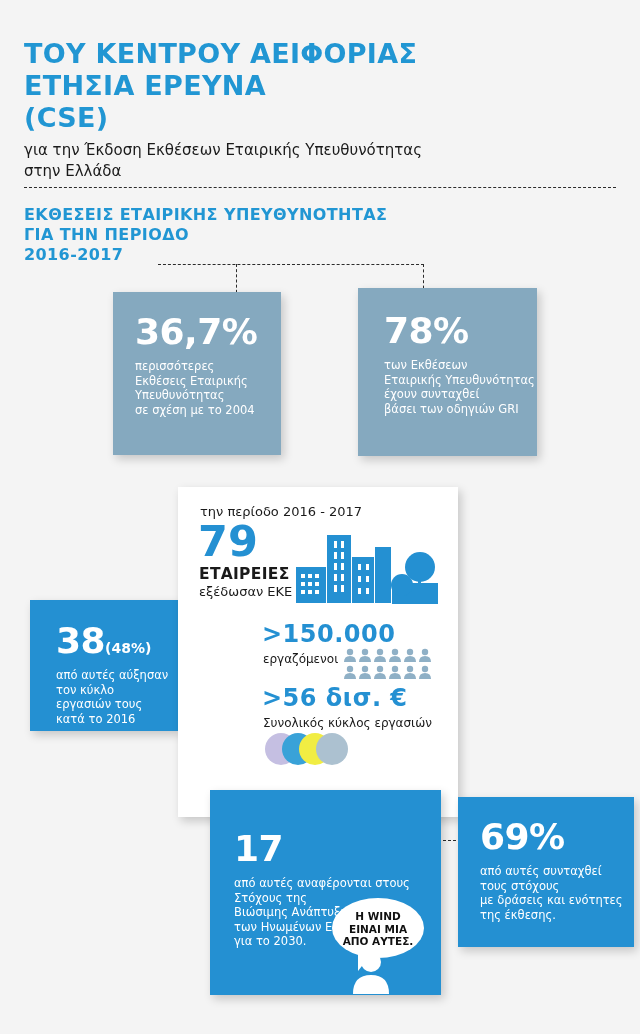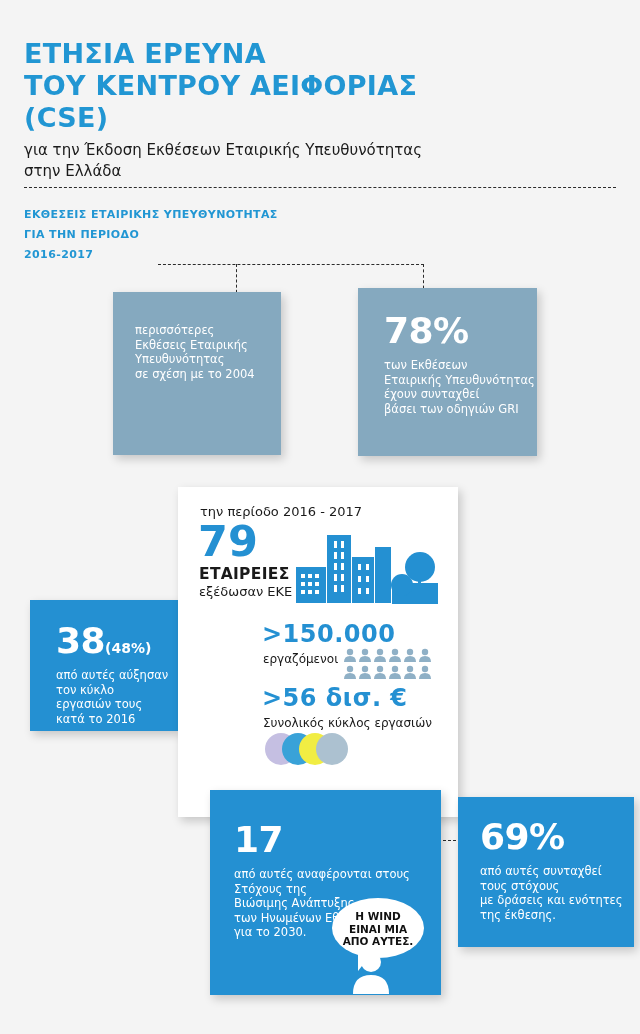--- a/index.html
+++ b/index.html
@@ -25,21 +25,21 @@
   }
   .subtitle div{white-space:nowrap;}
 
   .rule-top{
     position:absolute;left:24px;top:187px;width:592px;height:0;
     border-top:1.6px dashed #2b2b2b;
   }
 
   .section-title{
     position:absolute;left:24px;top:205px;width:520px;
-    font-size:11px;line-height:20px;font-weight:bold;
+    font-size:16px;line-height:20px;font-weight:bold;
     color:#2196d3;letter-spacing:.4px;
   }
   .section-title div{white-space:nowrap;}
 
   
   .conn{position:absolute;}
   .h-dash{border-top:1.6px dashed #2b2b2b;height:0;}
   .v-dash{border-left:1.6px dashed #2b2b2b;width:0;}
 
   
@@ -62,21 +62,21 @@
   #card-367{left:113px;top:292px;width:168px;height:163px;}
   #card-367 .pad{padding:22px 0 0 22px;}
   
   #card-78{left:358px;top:288px;width:179px;height:168px;}
   #card-78 .pad{padding:25px 0 0 26px;}
   
   #card-38{left:30px;top:600px;width:148px;height:131px;}
   #card-38 .pad{padding:23px 0 0 26px;}
   
   #card-17{left:210px;top:790px;width:231px;height:205px;}
-  #card-17 .pad{padding:32px 0 0 24px;}
+  #card-17 .pad{padding:41px 0 0 24px;}
   
   #card-69{left:458px;top:797px;width:176px;height:150px;}
   #card-69 .pad{padding:22px 0 0 22px;}
 
   
   #card-main{left:178px;top:487px;width:280px;height:330px;}
   .main-label{
     position:absolute;left:22px;top:17px;
     font-size:13px;color:#1a1a1a;white-space:nowrap;
   }
@@ -133,22 +133,22 @@
     border-bottom:14px solid transparent;
   }
   .person{position:absolute;left:140px;top:160px;}
 </style>
 </head>
 <body>
 
 <div class="stage">
 
   <div class="title">
+    <div>ΤΟΥ ΚΕΝΤΡΟΥ ΑΕΙΦΟΡΙΑΣ</div>
     <div>ΕΤΗΣΙΑ ΕΡΕΥΝΑ</div>
-    <div>ΤΟΥ ΚΕΝΤΡΟΥ ΑΕΙΦΟΡΙΑΣ</div>
     <div>(CSE)</div>
   </div>
 
   <div class="subtitle">
     <div>για την Έκδοση Εκθέσεων Εταιρικής Υπευθυνότητας</div>
     <div>στην Ελλάδα</div>
   </div>
 
   <div class="rule-top"></div>
 
@@ -159,20 +159,21 @@
   </div>
 
   <div class="conn h-dash" style="left:158px;top:264px;width:266px;"></div>
   <div class="conn v-dash" style="left:236px;top:264px;height:34px;"></div>
   <div class="conn v-dash" style="left:423px;top:264px;height:30px;"></div>
   <div class="conn v-dash" style="left:222px;top:600px;height:250px;"></div>
   <div class="conn h-dash" style="left:428px;top:840px;width:38px;"></div>
 
   <div class="card grey" id="card-367">
     <div class="pad">
+      <div class="bignum">36,7%</div>
       <div class="cardtext">
         <div>περισσότερες</div>
         <div>Εκθέσεις Εταιρικής</div>
         <div>Υπευθυνότητας</div>
         <div>σε σχέση με το 2004</div>
       </div>
     </div>
   </div>
 
   <div class="card grey" id="card-78">

